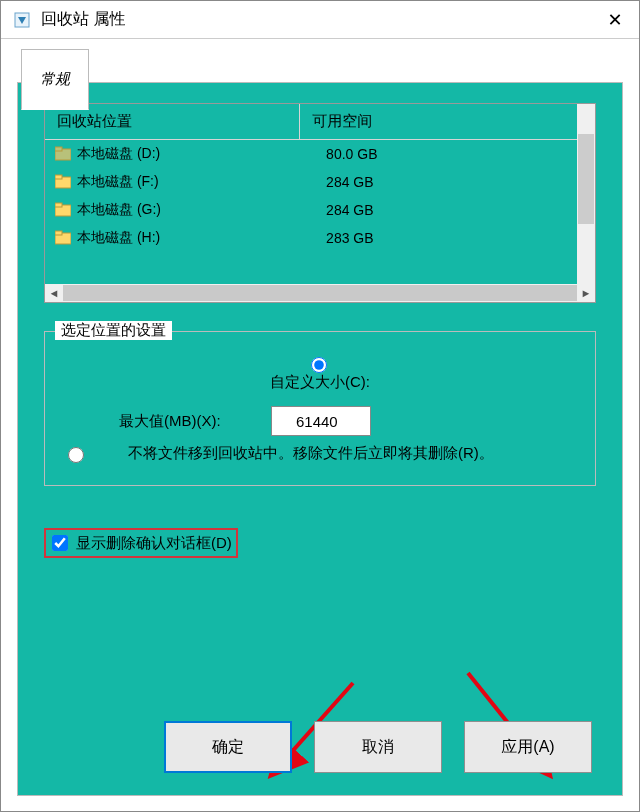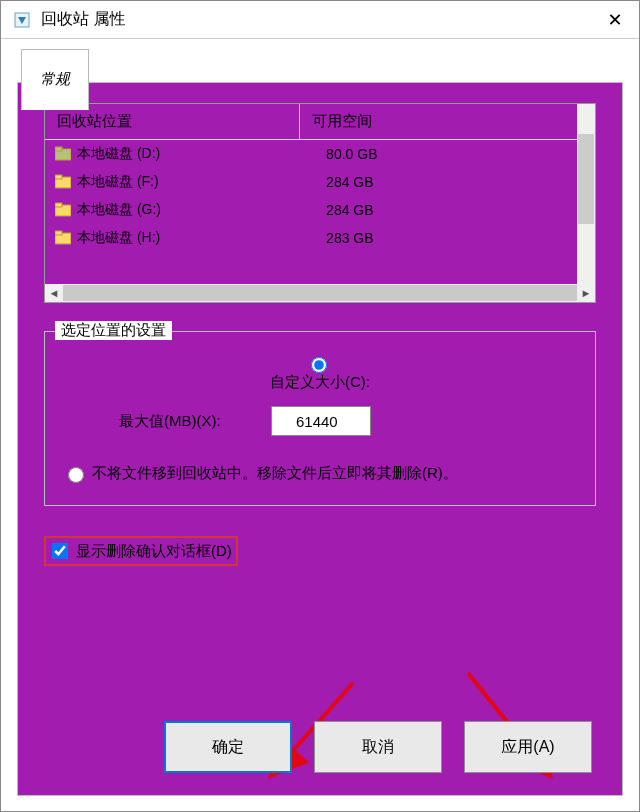--- a/index.html
+++ b/index.html
@@ -25,21 +25,21 @@
 .tab-strip { position: relative; height: 34px; margin-bottom: -1px; }
 .tab {
   position: absolute; left: 4px; top: 0;
   border: 1px solid #bbb; border-bottom: 1px solid #fff;
   padding: 20px 18px; background: #fff; font-size: 15px;
   z-index: 2;
   font-style: italic;
 }
 
 .panel {
-  border: 1px solid #bbb; background: #a21caf;
+  border: 1px solid #bbb; background: #14b8a6;
   height: calc(100% - 34px);
   padding: 20px 26px 16px 26px;
   position: relative;
 }
 
 .listbox {
   border: 1px solid #999; height: 200px; position: relative;
   display: flex; flex-direction: column;
 }
 .list-head {
@@ -74,24 +74,24 @@
 .fieldset .legend {
   position: absolute; top: -11px; left: 10px; background: #fff; padding: 0 6px; font-size: 15px;
 }
 .radio-row { display: flex; align-items: center; margin: 8px 0; flex-direction: column; }
 .radio { width: 16px; height: 16px; margin-right: 8px; }
 .max-row { display: flex; align-items: center; margin: 14px 0 6px 56px; }
 .max-row .lbl { width: 152px; }
 .max-row input {
   width: 100px; height: 30px; border: 1px solid #888; font: inherit; padding: 2px 24px;
 }
-.radio2-row { margin-top: 28px; display:flex; align-items:flex-start; }
+.radio2-row { margin-top: 8px; display:flex; align-items:flex-start;gap:36px; }
 .radio2-row .txt { flex: 1; }
 
-.chk-row { margin-top: 30px; display: flex; align-items: center; }
+.chk-row { margin-top: 42px; display: flex; align-items: center; }
 .chk-row .box-outline {
   border: 2px solid #d1353b; padding: 2px 4px 2px 2px; display: inline-flex; align-items:center;
 }
 .chk { width: 16px; height: 16px; margin-right: 8px; }
 
 .button-row { position: absolute; right: 30px; bottom: 22px; display: flex; gap: 22px; }
 .btn {
   width: 128px; height: 52px; border: 1px solid #8f8f8f; background: #e9e9e9;
   font: inherit; font-size: 16px; cursor: default;
 }

